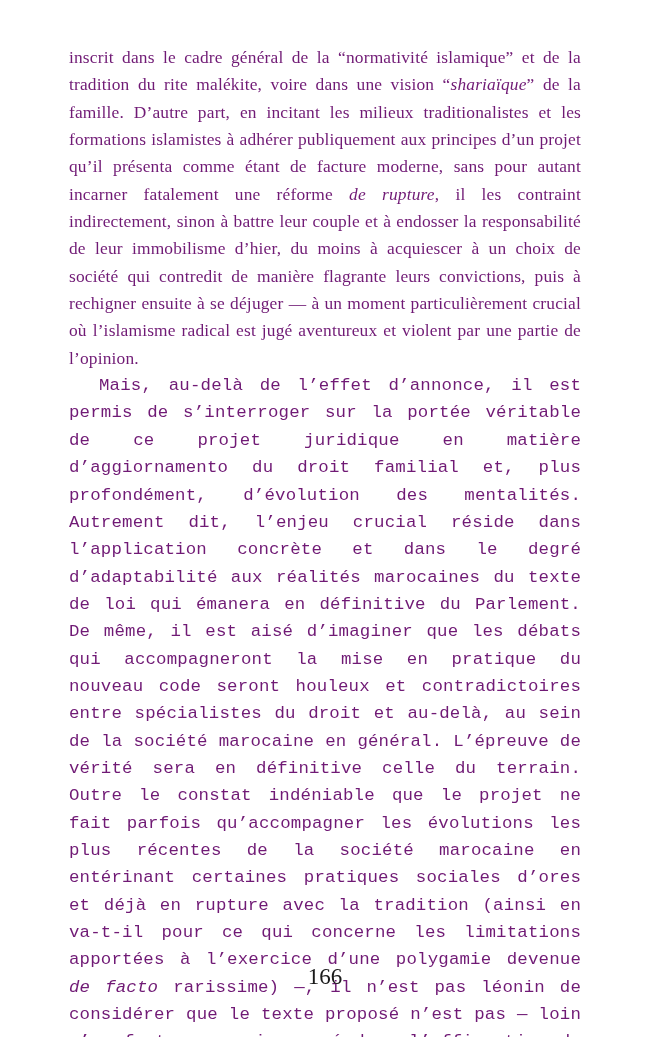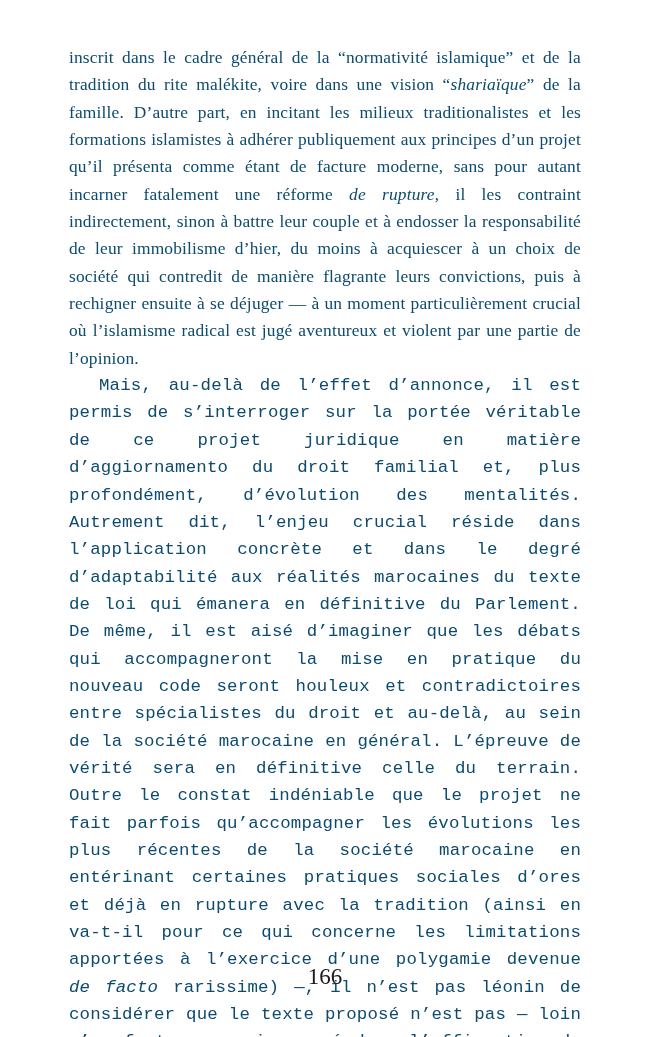--- a/index.html
+++ b/index.html
@@ -31,21 +31,21 @@
     top: 44px;
     width: 512px;
   }
 
   .para {
     margin: 0;
     text-align: justify;
     text-justify: inter-word;
     font-size: 17.4px;
     line-height: 27.35px;
-    color: #0c4a6e;
+    color: #701a75;
     letter-spacing: 0.01em;
     word-spacing: 0.005em;
     -webkit-font-smoothing: none;
   }
 
   .para.indent {
     text-indent: 30px;
     font-family: Liberation Mono, monospace;
   }
 

